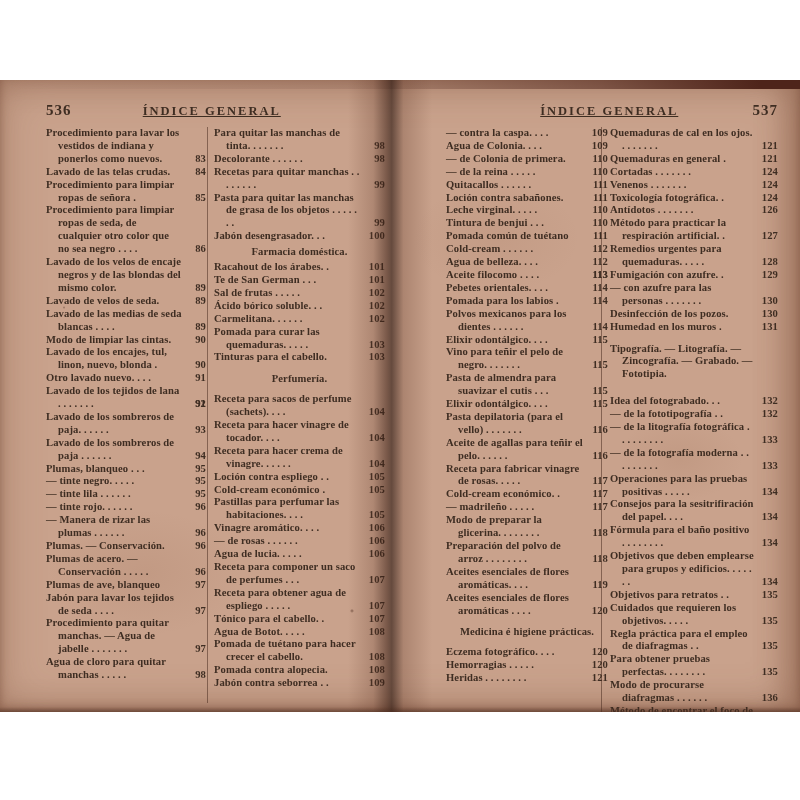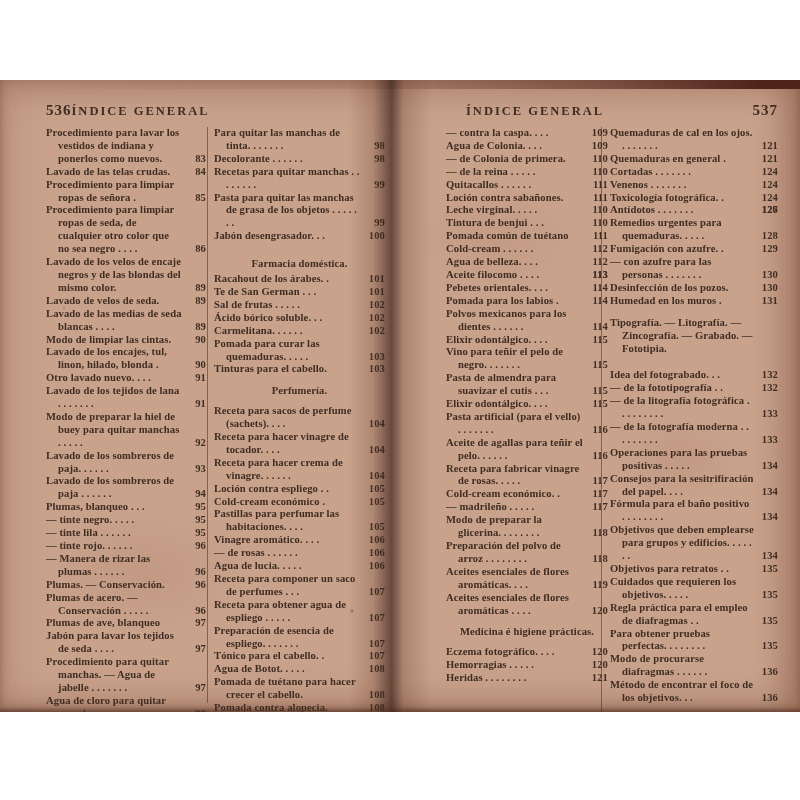--- a/index.html
+++ b/index.html
@@ -32,43 +32,43 @@
        radial-gradient(120px 80px at 62% 25%,rgba(130,80,55,.08),transparent 70%),
        radial-gradient(90px 60px at 85% 60%,rgba(130,80,55,.10),transparent 70%),
        radial-gradient(3px 3px at 44% 84%,rgba(60,30,18,.5),transparent 70%),
        radial-gradient(2px 2px at 8% 36%,rgba(60,30,18,.45),transparent 70%),
        radial-gradient(2px 2px at 96% 14%,rgba(60,30,18,.4),transparent 70%);}
 
   
   .pagehead{position:absolute;top:22px;display:flex;align-items:baseline;
             color:var(--ink,#3e2d22);}
   .pagehead .folio{font-weight:bold;font-size:15px;letter-spacing:1px;}
-  .pagehead .running{flex:1;text-align:left;font-weight:bold;font-size:12.5px;
-            letter-spacing:2px;}
+  .pagehead .running{flex:1;text-align:center;font-weight:bold;font-size:12.5px;
+            letter-spacing:2px;text-decoration:underline;}
   .pagehead .spacer{width:34px;}
   .head-left{left:46px;width:340px;}
   .head-right{left:432px;width:346px;}
 
   .col{position:absolute;top:47px;color:var(--ink,#3e2d22);
        font-size:10.6px;line-height:12.9px;font-weight:bold;
        letter-spacing:.1px;}
   .col-l1{left:46px;width:160px;}
   .col-l2{left:214px;width:171px;}
   .col-r1{left:432px;width:162px;margin-left:14px;}
   .col-r2{left:610px;width:168px;}
   .vrule{position:absolute;top:47px;width:1px;background:rgba(74,46,32,.55);}
   .vrule-l{left:207px;height:576px;}
   .vrule-r{left:601px;height:585px;}
 
   
   .entry{position:relative;padding-left:12px;text-indent:-12px;
          padding-right:24px;}
   .entry .pg{position:absolute;right:0;bottom:0;width:22px;text-align:right;
          text-indent:0;}
-  .head{text-align:center;margin:15px 0 2px;}
+  .head{text-align:center;margin:3px 0 2px;}
   .head.sp{margin:9px 0 7px;}
   .head.blk{text-align:left;padding-left:12px;text-indent:-12px;margin:9px 0 14px;}
 </style>
 </head>
 <body>
 
 <div class="photo">
   <div class="texture"></div>
   <div class="top-edge"></div>
 
@@ -79,24 +79,24 @@
   </div>
   <div class="col col-l1">
       <div class="entry"><span>Procedimiento para lavar los vestidos de indiana y ponerlos como nuevos.</span><span class="pg">83</span></div>
       <div class="entry"><span>Lavado de las telas crudas.</span><span class="pg">84</span></div>
       <div class="entry"><span>Procedimiento para limpiar ropas de señora .</span><span class="pg">85</span></div>
       <div class="entry"><span>Procedimiento para limpiar ropas de seda, de cualquier otro color que no sea negro . . . .</span><span class="pg">86</span></div>
       <div class="entry"><span>Lavado de los velos de encaje negros y de las blondas del mismo color.</span><span class="pg">89</span></div>
       <div class="entry"><span>Lavado de velos de seda.</span><span class="pg">89</span></div>
       <div class="entry"><span>Lavado de las medias de seda blancas . . . .</span><span class="pg">89</span></div>
       <div class="entry"><span>Modo de limpiar las cintas.</span><span class="pg">90</span></div>
-      <div class="entry"><span>Lavado de los encajes, tul, linon, hilado, blonda .</span><span class="pg">90</span></div>
+      <div class="entry"><span>Lavado de los encajes, tul, linon, nuevo, blonda .</span><span class="pg">90</span></div>
       <div class="entry"><span>Otro lavado nuevo. . . .</span><span class="pg">91</span></div>
       <div class="entry"><span>Lavado de los tejidos de lana . . . . . . .</span><span class="pg">91</span></div>
-      <div class="entry"><span>Modo de preparar la hiel de buey para quitar manchas . . . . .</span><span class="pg">92</span></div>
+      <div class="entry"><span class="pg">92</span></div>
       <div class="entry"><span>Lavado de los sombreros de paja. . . . . .</span><span class="pg">93</span></div>
       <div class="entry"><span>Lavado de los sombreros de paja . . . . . .</span><span class="pg">94</span></div>
       <div class="entry"><span>Plumas, blanqueo . . .</span><span class="pg">95</span></div>
       <div class="entry"><span>— tinte negro. . . . .</span><span class="pg">95</span></div>
       <div class="entry"><span>— tinte lila . . . . . .</span><span class="pg">95</span></div>
       <div class="entry"><span>— tinte rojo. . . . . .</span><span class="pg">96</span></div>
       <div class="entry"><span>— Manera de rizar las plumas . . . . . .</span><span class="pg">96</span></div>
       <div class="entry"><span>Plumas. — Conservación.</span><span class="pg">96</span></div>
       <div class="entry"><span>Plumas de acero. — Conservación . . . . .</span><span class="pg">96</span></div>
       <div class="entry"><span>Plumas de ave, blanqueo</span><span class="pg">97</span></div>
@@ -124,21 +124,20 @@
       <div class="entry"><span>Receta para hacer vinagre de tocador. . . .</span><span class="pg">104</span></div>
       <div class="entry"><span>Receta para hacer crema de vinagre. . . . . .</span><span class="pg">104</span></div>
       <div class="entry"><span>Loción contra espliego . .</span><span class="pg">105</span></div>
       <div class="entry"><span>Cold-cream económico .</span><span class="pg">105</span></div>
       <div class="entry"><span>Pastillas para perfumar las habitaciones. . . .</span><span class="pg">105</span></div>
       <div class="entry"><span>Vinagre aromático. . . .</span><span class="pg">106</span></div>
       <div class="entry"><span>— de rosas . . . . . .</span><span class="pg">106</span></div>
       <div class="entry"><span>Agua de lucia. . . . .</span><span class="pg">106</span></div>
       <div class="entry"><span>Receta para componer un saco de perfumes . . .</span><span class="pg">107</span></div>
       <div class="entry"><span>Receta para obtener agua de espliego . . . . .</span><span class="pg">107</span></div>
-      <div class="entry"><span>Preparación de esencia de espliego. . . . . . .</span><span class="pg">107</span></div>
       <div class="entry"><span>Tónico para el cabello. .</span><span class="pg">107</span></div>
       <div class="entry"><span>Agua de Botot. . . . .</span><span class="pg">108</span></div>
       <div class="entry"><span>Pomada de tuétano para hacer crecer el cabello.</span><span class="pg">108</span></div>
       <div class="entry"><span>Pomada contra alopecia.</span><span class="pg">108</span></div>
       <div class="entry"><span>Jabón contra seborrea . .</span><span class="pg">109</span></div>
     </div>
 
   <div class="gutter"></div>
 
   <div class="pagehead head-right">
@@ -160,21 +159,21 @@
       <div class="entry"><span>Agua de belleza. . . .</span><span class="pg">112</span></div>
       <div class="entry"><span>Aceite filocomo . . . .</span><span class="pg">113</span></div>
       <div class="entry"><span class="pg">113</span></div>
       <div class="entry"><span>Pebetes orientales. . . .</span><span class="pg">114</span></div>
       <div class="entry"><span>Pomada para los labios .</span><span class="pg">114</span></div>
       <div class="entry"><span>Polvos mexicanos para los dientes . . . . . .</span><span class="pg">114</span></div>
       <div class="entry"><span>Elixir odontálgico. . . .</span><span class="pg">115</span></div>
       <div class="entry"><span>Vino para teñir el pelo de negro. . . . . . .</span><span class="pg">115</span></div>
       <div class="entry"><span>Pasta de almendra para suavizar el cutis . . .</span><span class="pg">115</span></div>
       <div class="entry"><span>Elixir odontálgico. . . .</span><span class="pg">115</span></div>
-      <div class="entry"><span>Pasta artificial (para el vello) . . . . . . .</span><span class="pg">116</span></div>
+      <div class="entry"><span>Pasta depilatoria (para el vello) . . . . . . .</span><span class="pg">116</span></div>
       <div class="entry"><span>Aceite de agallas para teñir el pelo. . . . . .</span><span class="pg">116</span></div>
       <div class="entry"><span>Receta para fabricar vinagre de rosas. . . . .</span><span class="pg">117</span></div>
       <div class="entry"><span>Cold-cream económico. .</span><span class="pg">117</span></div>
       <div class="entry"><span>— madrileño . . . . .</span><span class="pg">117</span></div>
       <div class="entry"><span>Modo de preparar la glicerina. . . . . . . .</span><span class="pg">118</span></div>
       <div class="entry"><span>Preparación del polvo de arroz . . . . . . . .</span><span class="pg">118</span></div>
       <div class="entry"><span>Aceites esenciales de flores aromáticas. . . .</span><span class="pg">119</span></div>
       <div class="entry"><span>Aceites esenciales de flores aromáticas . . . .</span><span class="pg">120</span></div>
       <div class="head sp">Medicina é higiene prácticas.</div>
       <div class="entry"><span>Eczema fotográfico. . . .</span><span class="pg">120</span></div>
@@ -182,21 +181,21 @@
       <div class="entry"><span>Heridas . . . . . . . .</span><span class="pg">121</span></div>
     </div>
   <div class="vrule vrule-r"></div>
   <div class="col col-r2">
       <div class="entry"><span>Quemaduras de cal en los ojos. . . . . . . .</span><span class="pg">121</span></div>
       <div class="entry"><span>Quemaduras en general .</span><span class="pg">121</span></div>
       <div class="entry"><span>Cortadas . . . . . . .</span><span class="pg">124</span></div>
       <div class="entry"><span>Venenos . . . . . . .</span><span class="pg">124</span></div>
       <div class="entry"><span>Toxicología fotográfica. .</span><span class="pg">124</span></div>
       <div class="entry"><span>Antídotos . . . . . . .</span><span class="pg">126</span></div>
-      <div class="entry"><span class="pg">127</span></div>
+      <div class="entry"><span>Método para practicar la respiración artificial. .</span><span class="pg">127</span></div>
       <div class="entry"><span>Remedios urgentes para quemaduras. . . . .</span><span class="pg">128</span></div>
       <div class="entry"><span>Fumigación con azufre. .</span><span class="pg">129</span></div>
       <div class="entry"><span>— con azufre para las personas . . . . . . .</span><span class="pg">130</span></div>
       <div class="entry"><span>Desinfección de los pozos.</span><span class="pg">130</span></div>
       <div class="entry"><span>Humedad en los muros .</span><span class="pg">131</span></div>
       <div class="head blk">Tipografía. — Litografía. — Zincografía. — Grabado. — Fototipia.</div>
       <div class="entry"><span>Idea del fotograbado. . .</span><span class="pg">132</span></div>
       <div class="entry"><span>— de la fototipografía . .</span><span class="pg">132</span></div>
       <div class="entry"><span>— de la litografía fotográfica . . . . . . . . .</span><span class="pg">133</span></div>
       <div class="entry"><span>— de la fotografía moderna . . . . . . . . .</span><span class="pg">133</span></div>

